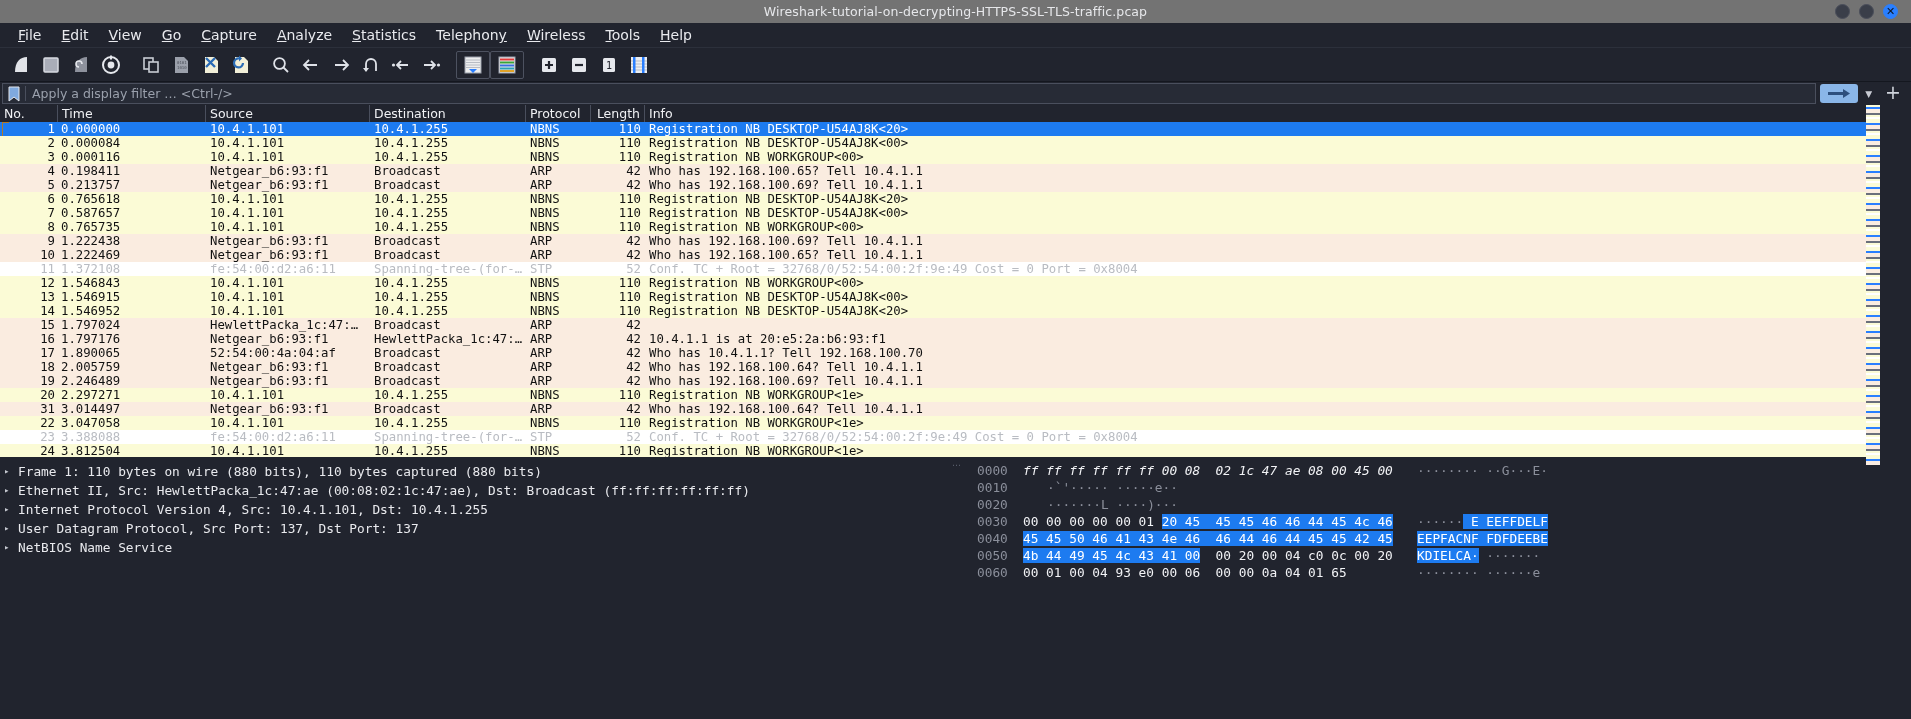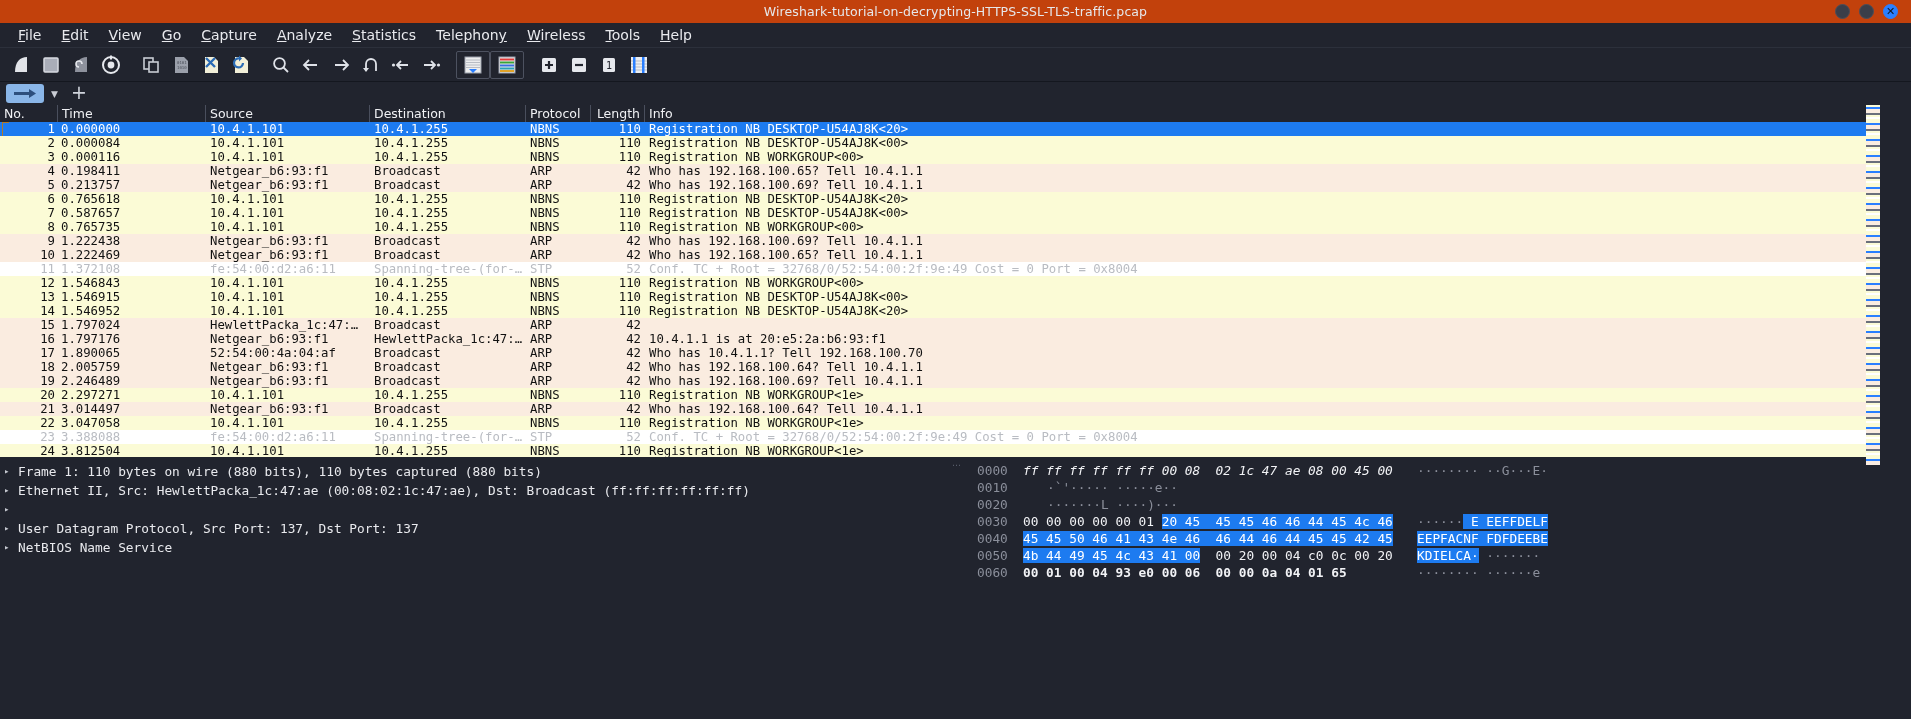--- a/index.html
+++ b/index.html
@@ -5,21 +5,21 @@
   * { box-sizing: border-box; margin: 0; padding: 0; }
   html, body {
     width: 1911px; height: 719px;
     background: #21242e;
     font-family: "DejaVu Sans", sans-serif;
     overflow: hidden;
   }
 
   
   .titlebar {
-    height: 23px; background: #c2410c;
+    height: 23px; background: #737373;
     display: flex; align-items: center; position: relative; justify-content: center;
   }
   .title-text {
     position: absolute; left: 0; right: 0; text-align: center;
     color: #e6e7ea; font-size: 12.5px; letter-spacing: .1px;
     font-family: "DejaVu Sans", sans-serif;
   }
   .win-buttons {
     margin-left: auto; display: flex; gap: 9px;
     padding-right: 13px; z-index: 3;
@@ -336,20 +336,28 @@
           <line x1="3" y1="13" x2="19" y2="13"></line>
           <line x1="3" y1="16" x2="19" y2="16"></line>
         </g>
         <rect x="5" y="3" width="2.5" height="16" fill="#2a7fff"></rect>
         <rect x="14" y="3" width="2.5" height="16" fill="#2a7fff"></rect>
       </svg>
   </div>
 </div>
 
 <div class="filterbar">
+  <div class="filter-input-wrap">
+    <span class="bookmark-ico">
+      <svg width="12" height="16" viewBox="0 0 12 16">
+          <path d="M1 1 h10 v14 l-5 -4 l-5 4 Z" fill="#7fa9de" stroke="#e4e7ec" stroke-width="1"></path>
+        </svg>
+    </span>
+    <span class="filter-placeholder">Apply a display filter … &lt;Ctrl-/&gt;</span>
+  </div>
   <div class="filter-right">
     <div class="arrow-btn">
       <svg width="26" height="13" viewBox="0 0 26 13">
           <path d="M2 5 h15 v-3 l7 4.5 -7 4.5 v-3 h-15 Z" fill="#2d4f7d"></path>
         </svg>
     </div>
     <span class="chev">▼</span>
     <span class="plus-btn">+</span>
   </div>
 </div>
@@ -539,21 +547,21 @@
       <div class="prow bg-nbns">
         <div class="f-no">20</div>
         <div class="f-time">2.297271</div>
         <div class="f-src">10.4.1.101</div>
         <div class="f-dst">10.4.1.255</div>
         <div class="f-prot">NBNS</div>
         <div class="f-len">110</div>
         <div class="f-info">Registration NB WORKGROUP&lt;1e&gt;</div>
       </div>
       <div class="prow bg-arp">
-        <div class="f-no">21</div>
+        <div class="f-no">31</div>
         <div class="f-time">3.014497</div>
         <div class="f-src">Netgear_b6:93:f1</div>
         <div class="f-dst">Broadcast</div>
         <div class="f-prot">ARP</div>
         <div class="f-len">42</div>
         <div class="f-info">Who has 192.168.100.64? Tell 10.4.1.1</div>
       </div>
       <div class="prow bg-nbns">
         <div class="f-no">22</div>
         <div class="f-time">3.047058</div>
@@ -773,35 +781,36 @@
       <div class="drow">
         <span class="tri">▸</span>
         <span>Frame 1: 110 bytes on wire (880 bits), 110 bytes captured (880 bits)</span>
       </div>
       <div class="drow">
         <span class="tri">▸</span>
         <span>Ethernet II, Src: HewlettPacka_1c:47:ae (00:08:02:1c:47:ae), Dst: Broadcast (ff:ff:ff:ff:ff:ff)</span>
       </div>
       <div class="drow">
         <span class="tri">▸</span>
+        <span>Internet Protocol Version 4, Src: 10.4.1.101, Dst: 10.4.1.255</span>
       </div>
       <div class="drow">
         <span class="tri">▸</span>
         <span>User Datagram Protocol, Src Port: 137, Dst Port: 137</span>
       </div>
       <div class="drow">
         <span class="tri">▸</span>
         <span>NetBIOS Name Service</span>
       </div>
     </div>
   <div class="vsplit">
       <span class="dots">⋯</span>
     </div>
   <div class="hex-pane" id="hex-pane">
       <div class="hrow"><span class="hoff">0000</span><span class="hbytes" style="width: 370px; font-style: italic;"><span>ff ff ff ff ff ff 00 08  02 1c 47 ae 08 00 45 00</span></span><span class="hascii"><span class="dim">········ ··G···E·</span></span></div>
       <div class="hrow"><span class="hoff">0010</span><span class="hascii"><span class="dim">·`'····· ·····e··</span></span></div>
       <div class="hrow"><span class="hoff">0020</span><span class="hascii"><span class="dim">·······L ····)···</span></span></div>
       <div class="hrow"><span class="hoff">0030</span><span class="hbytes" style="width: 370px;"><span>00 00 00 00 00 01 </span><span class="hl">20 45  45 45 46 46 44 45 4c 46</span></span><span class="hascii"><span class="dim">······</span><span class="hl"> E EEFFDELF</span></span></div>
       <div class="hrow"><span class="hoff">0040</span><span class="hbytes" style="width: 370px;"><span class="hl">45 45 50 46 41 43 4e 46  46 44 46 44 45 45 42 45</span></span><span class="hascii"><span class="hl">EEPFACNF FDFDEEBE</span></span></div>
       <div class="hrow"><span class="hoff">0050</span><span class="hbytes" style="width: 370px;"><span class="hl">4b 44 49 45 4c 43 41 00</span><span>  00 20 00 04 c0 0c 00 20</span></span><span class="hascii"><span class="hl">KDIELCA·</span><span class="dim"> ·······</span></span></div>
-      <div class="hrow"><span class="hoff">0060</span><span class="hbytes" style="width: 370px; font-weight: bold;"><span>00 01 00 04 93 e0 00 06  00 00 0a 04 01 65</span></span><span class="hascii"><span class="dim">········ ······e</span></span></div>
+      <div class="hrow"><span class="hoff">0060</span><span class="hbytes" style="width: 370px;"><span>00 01 00 04 93 e0 00 06  00 00 0a 04 01 65</span></span><span class="hascii"><span class="dim">········ ······e</span></span></div>
     </div>
 </div>
 
 </body></html>

